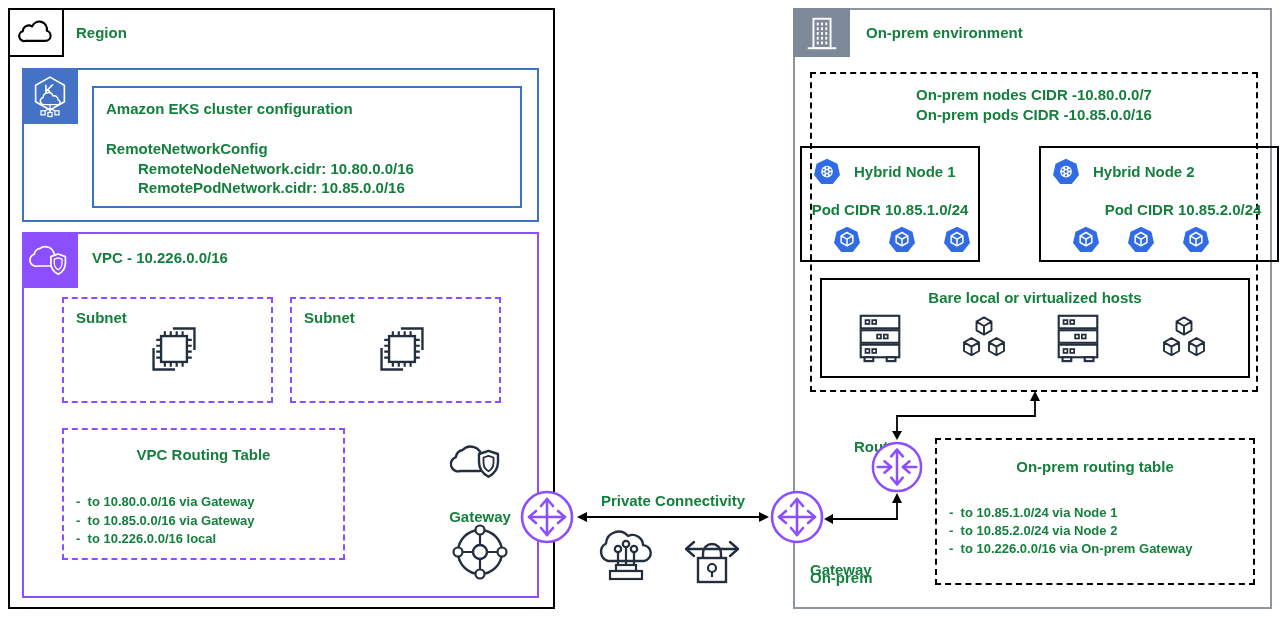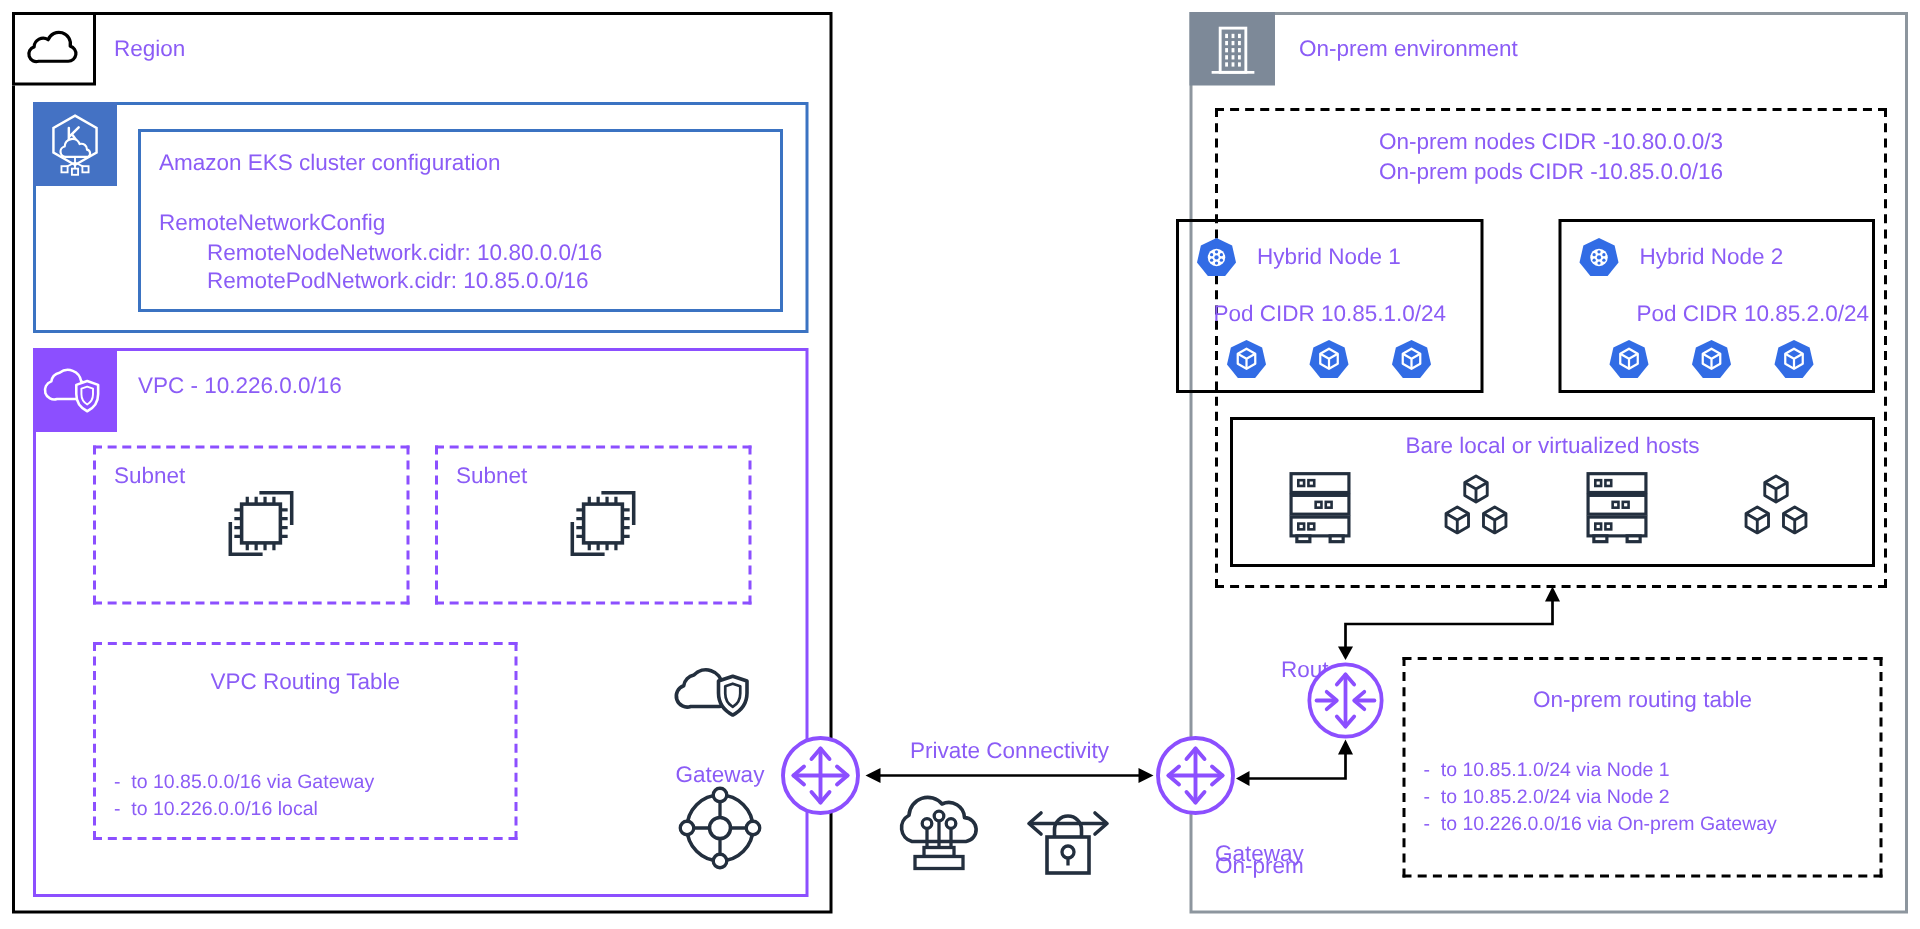--- a/index.html
+++ b/index.html
@@ -1,17 +1,17 @@
 <!DOCTYPE html>
 <html><head>
 <meta charset="utf-8">
 <style>
   html,body{margin:0;padding:0;background:#fff;}
   .canvas{position:relative;width:1280px;height:619px;background:#fff;overflow:hidden;
-          font-family:"Liberation Sans",sans-serif;color:#8b5cf6;}
+          font-family:"Liberation Sans",sans-serif;color:#15803d;font-weight:bold;}
   .abs{position:absolute;box-sizing:border-box;}
   .b-black{border:2px solid #000;}
   .b-gray{border:2px solid #8d969e;}
   .b-blue{border:2px solid #3b73c2;}
   .b-purple{border:2px solid #8c4fff;}
   .d-black{border:2px dashed #000;}
   .d-purple{border:2px dashed #8c4fff;}
   .t15{font-size:15px;line-height:19px;}
   .t13{font-size:13px;line-height:18.5px;}
   .center{text-align:center;}
@@ -232,20 +232,21 @@
 
   <div class="abs d-purple" style="left:290px;top:297px;width:211px;height:106px;">
     <div class="abs t15" style="left:12px;top:9px;">Subnet</div>
     <svg class="abs" width="56" height="56" style="left:82px;top:22px;">
         <use href="#sym-chip"></use>
       </svg>
   </div>
 
   <div class="abs d-purple" style="left:62px;top:428px;width:283px;height:132px;">
     <div class="abs t15 center" style="left:0;top:15px;width:100%;">VPC Routing Table</div>
+    <div class="abs t13 route" style="left:12px;top:63px;">-  to 10.80.0.0/16 via Gateway</div>
     <div class="abs t13 route" style="left:12px;top:82px;">-  to 10.85.0.0/16 via Gateway</div>
     <div class="abs t13 route" style="left:12px;top:100px;">-  to 10.226.0.0/16 local</div>
   </div>
 
   <svg class="abs" width="60" height="52" style="left:448px;top:437px;">
       <use href="#sym-cloudshield"></use>
     </svg>
   <div class="abs t15 center" style="left:430px;top:507px;width:100px;">Gateway</div>
   <svg class="abs" width="56" height="56" style="left:452px;top:524px;">
       <use href="#sym-hub"></use>
@@ -266,41 +267,41 @@
 
   <div class="abs b-gray" style="left:793px;top:8px;width:479px;height:601px;background:#fff;"></div>
   <div class="abs iconsq" style="left:793px;top:8px;width:57px;height:49px;background:#7d8998;">
     <svg width="42" height="38">
         <use href="#sym-building"></use>
       </svg>
   </div>
   <div class="abs t15" style="left:866px;top:23px;">On-prem environment</div>
 
   <div class="abs d-black" style="left:810px;top:72px;width:448px;height:320px;"></div>
-  <div class="abs t15 center" style="left:810px;top:85px;width:448px;">On-prem nodes CIDR -10.80.0.0/3</div>
+  <div class="abs t15 center" style="left:810px;top:85px;width:448px;">On-prem nodes CIDR -10.80.0.0/7</div>
   <div class="abs t15 center" style="left:810px;top:105px;width:448px;">On-prem pods CIDR -10.85.0.0/16</div>
 
-  <div class="abs b-black" style="left:784px;top:146px;width:205px;height:116px;padding-left:16px;">
+  <div class="abs b-black" style="left:800px;top:146px;width:180px;height:116px;padding-left:16px;">
     <svg class="abs" width="30" height="30" style="left:10px;top:9px;">
         <use href="#sym-k8s"></use>
       </svg>
     <div class="abs t15" style="left:52px;top:14px;">Hybrid Node 1</div>
     <div class="abs t15 center" style="left:0;top:52px;width:100%;">Pod CIDR 10.85.1.0/24</div>
     <svg class="abs" width="30" height="30" style="left:30px;top:77px;">
         <use href="#sym-pod"></use>
       </svg>
     <svg class="abs" width="30" height="30" style="left:85px;top:77px;">
         <use href="#sym-pod"></use>
       </svg>
     <svg class="abs" width="30" height="30" style="left:140px;top:77px;">
         <use href="#sym-pod"></use>
       </svg>
   </div>
 
-  <div class="abs b-black" style="left:1039px;top:146px;width:211px;height:116px;">
+  <div class="abs b-black" style="left:1039px;top:146px;width:240px;height:116px;">
     <svg class="abs" width="30" height="30" style="left:10px;top:9px;">
         <use href="#sym-k8s"></use>
       </svg>
     <div class="abs t15" style="left:52px;top:14px;">Hybrid Node 2</div>
     <div class="abs t15 center" style="left:0;top:52px;width:100%;margin-left:24px;">Pod CIDR 10.85.2.0/24</div>
     <svg class="abs" width="30" height="30" style="left:30px;top:77px;">
         <use href="#sym-pod"></use>
       </svg>
     <svg class="abs" width="30" height="30" style="left:85px;top:77px;">
         <use href="#sym-pod"></use>

